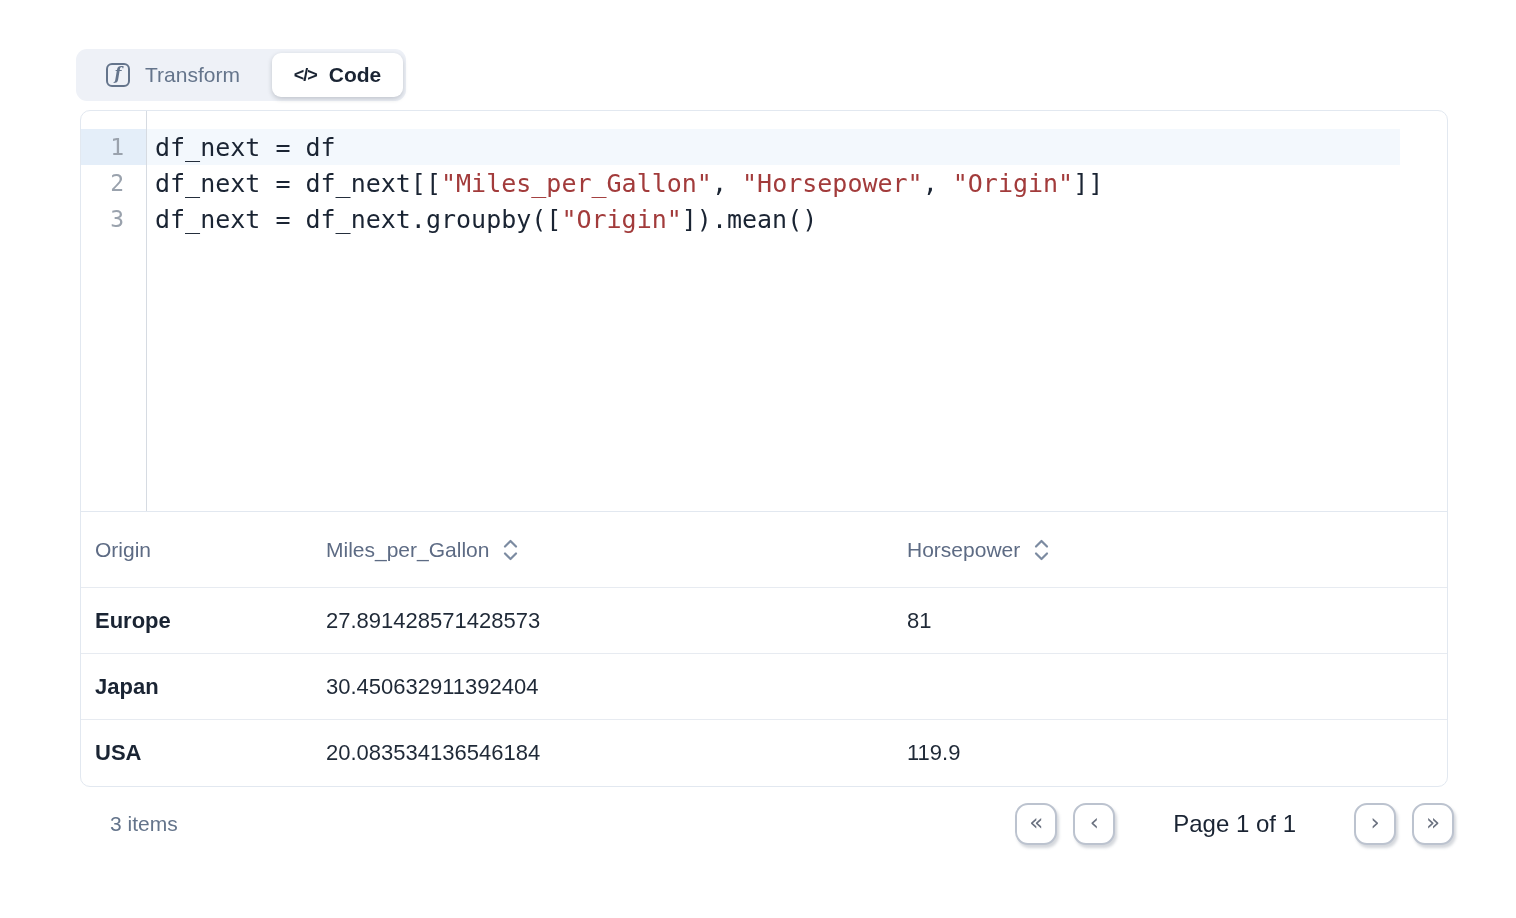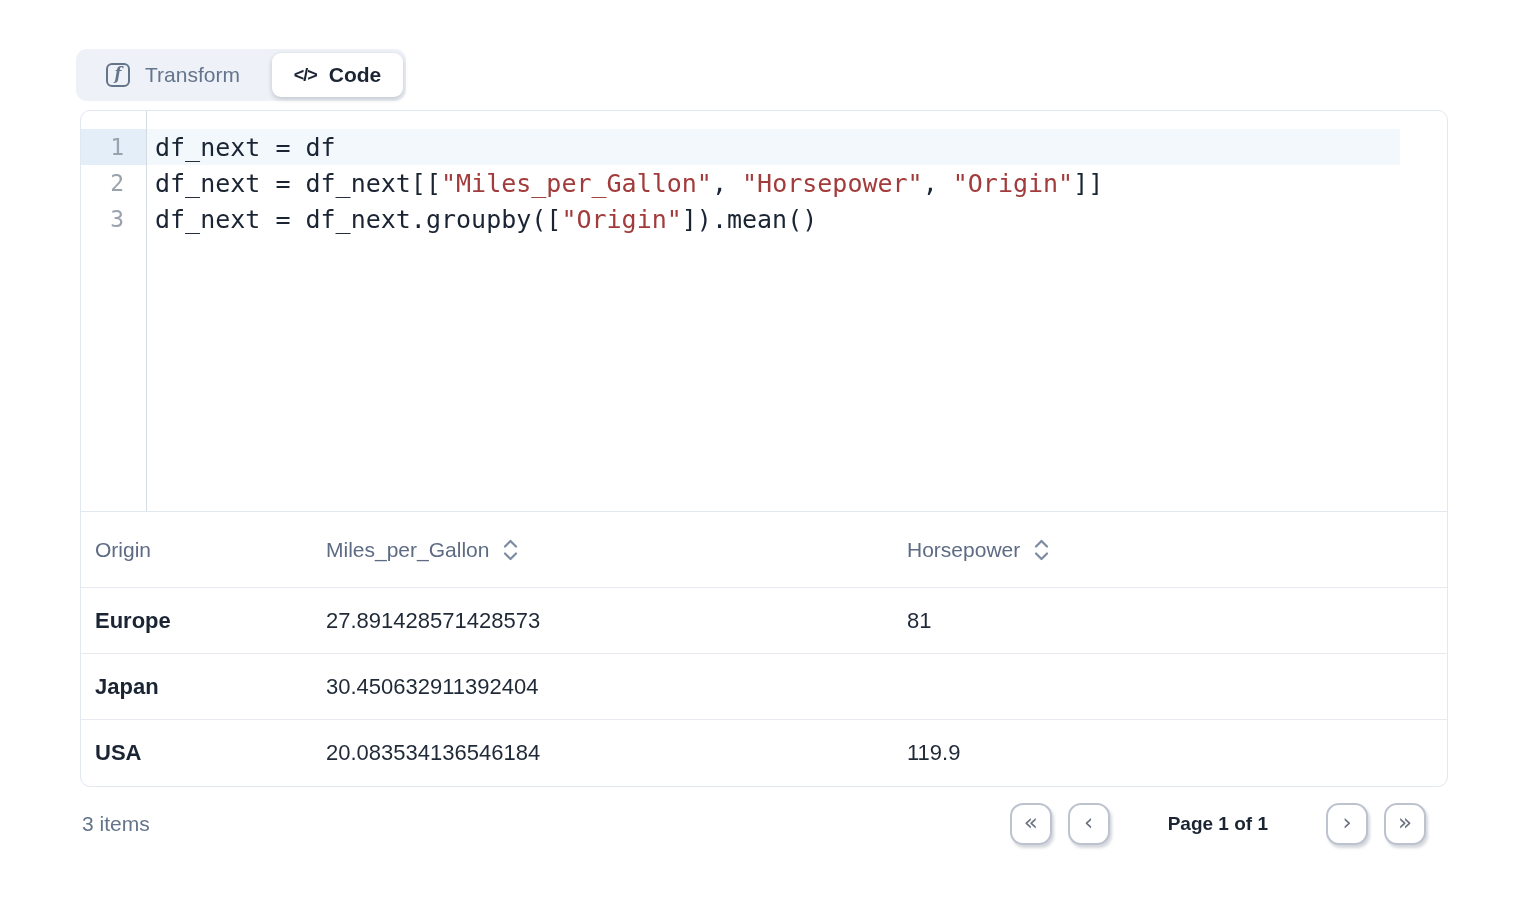--- a/index.html
+++ b/index.html
@@ -61,32 +61,32 @@
   .sort-icon { display:flex; }
   .trow {
     display:grid; grid-template-columns:231px 581px 1fr; align-items:center;
     height:66px; padding-left:14px; border-top:1px solid #e7ebf1;
     font-size:22px; color:#1f2937;
   }
   .trow .origin-cell { font-weight:700; color:#1a2433; }
 
   
   .footerbar {
-    position:absolute; left:68px; top:800px; width:1368px; height:48px;
+    position:absolute; left:96px; top:800px; width:1368px; height:48px;
     display:flex; align-items:center; justify-content:space-between;
   }
   .items-count { color:#64748b; font-size:21px; padding-left:14px; }
   .pager { display:flex; align-items:center; gap:16px; padding-right:10px; }
   .pbtn {
     width:42px; height:42px; border-radius:13px; border:2px solid #bcc3cf; background:#ffffff;
     box-shadow:2px 3px 3px rgba(100,110,130,0.28); color:#6b7280; font-size:23px; line-height:1;
     display:flex; align-items:center; justify-content:center; cursor:pointer;
     font-family:"DejaVu Sans", sans-serif; padding-bottom:3px;
   }
-  .page-label { color:#1a2433; font-size:19px; font-weight:700; margin:0 42px; }
+  .page-label { color:#1a2433; font-size:24px; font-weight:400; margin:0 42px; }
 </style>
 </head>
 <body>
 
 <div class="tabbar">
   <button class="tab-transform">
     <span class="ficon">f</span>
     <span>Transform</span>
   </button>
   <button class="tab-code">

